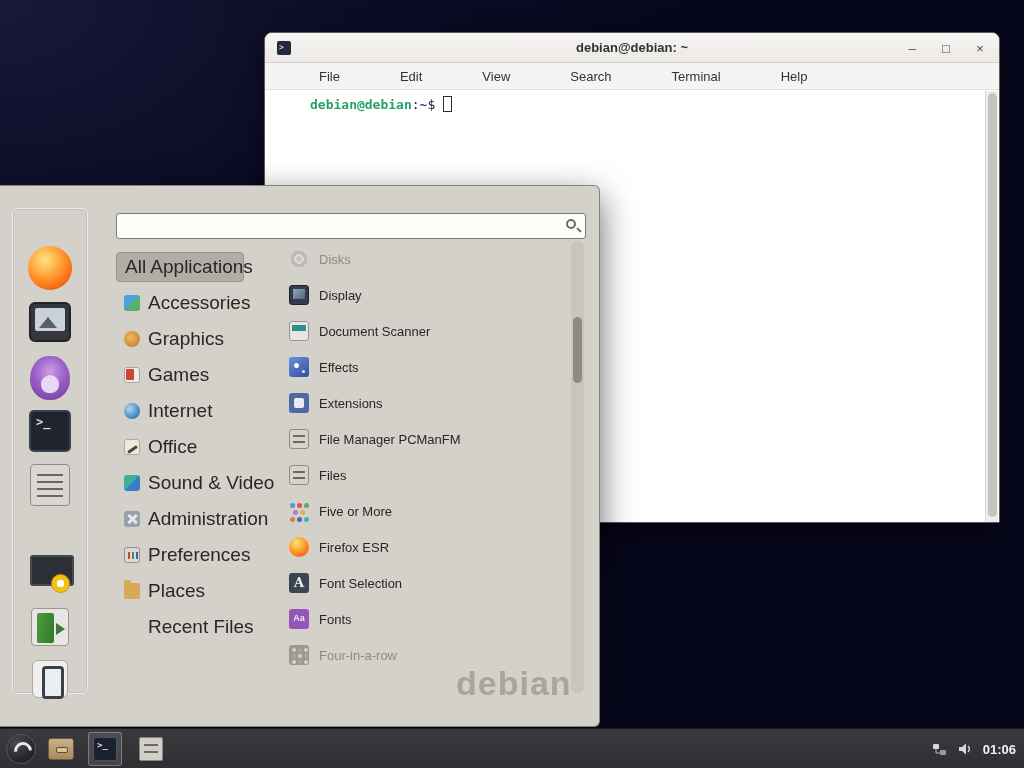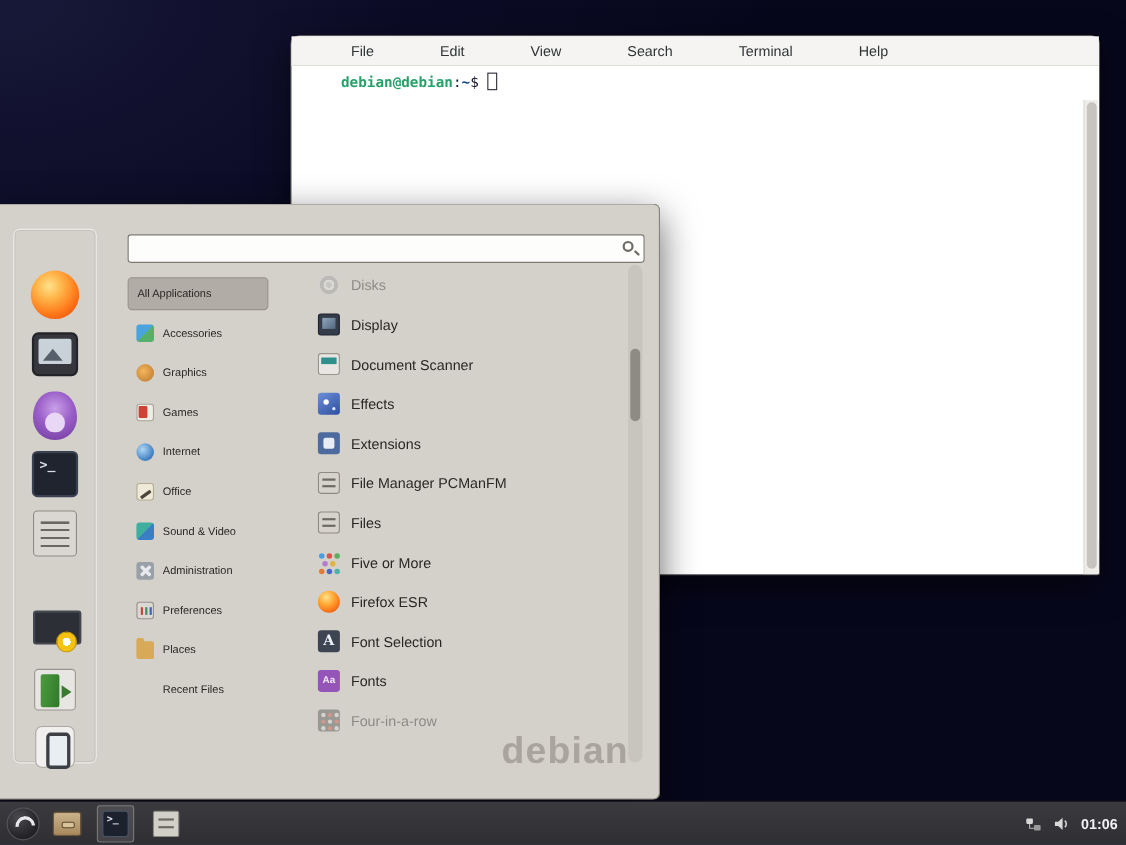--- a/index.html
+++ b/index.html
@@ -97,21 +97,21 @@
     position:absolute; left:116px; top:27px; width:470px; height:26px;
     background:#fdfdfc; border:1px solid #7d7a73; border-radius:3px;
     padding:0 26px 0 8px; font-size:13px; color:#2a2722; outline:none;
   }
   .mag { position:absolute; left:566px; top:33px; width:10px; height:10px; border:2px solid #6e6a63; border-radius:50%; }
   .mag::after { content:""; position:absolute; left:8px; top:8px; width:6px; height:2px; background:#6e6a63; transform:rotate(45deg); border-radius:1px; }
 
   .cat-col { position:absolute; left:116px; top:63px; width:150px; }
   .cat-row { height:36px; display:flex; align-items:center; gap:8px; padding-left:8px; cursor:default; }
   .cat-row.selected { height:30px; margin:3px 0; width:128px; background:#b1ada6; border:1px solid #98948c; border-radius:4px; }
-  .cat-label { font-size:10px; color:#2a2722; white-space:nowrap; }
+  .cat-label { font-size:19px; color:#2a2722; white-space:nowrap; }
   .cic { width:16px; height:16px; border-radius:3px; position:relative; flex:0 0 auto; }
   .cic-spacer { background:transparent; }
   .cic-accessories { background:linear-gradient(135deg, #4aa3dd 0 50%, #56b06a 50% 100%); }
   .cic-games { background:#efece6; border:1px solid #a8a49c; }
   .cic-games::after { content:""; position:absolute; left:1px; top:1px; width:8px; height:11px; background:#cc4436; border-radius:1px; }
   .cic-graphics { background:radial-gradient(circle at 40% 40%, #f2b75c, #b9742b); border-radius:50%; }
   .cic-internet { background:radial-gradient(circle at 35% 35%, #aed6f2, #3f7fc2 70%, #2a5d99); border-radius:50%; }
   .cic-office { background:#efe9da; border:1px solid #b3ab93; }
   .cic-office::after { content:""; position:absolute; left:2px; top:8px; width:11px; height:3px; background:#4a463c; transform:rotate(-35deg); border-radius:1px; }
   .cic-programming { background:#575c64; }
@@ -180,20 +180,29 @@
   .tb-term-icon::after { content:">_"; color:#dfe5ec; font:bold 9px "DejaVu Sans Mono", monospace; position:absolute; left:3px; top:2px; }
   .tb-files-icon { width:24px; height:24px; background:#d2cfc9; border:1px solid #8a8680; border-radius:2px; position:relative; }
   .tb-files-icon::before { content:""; position:absolute; left:4px; top:6px; right:4px; height:2px; background:#6d6a62; box-shadow:0 7px 0 #6d6a62; }
   .tb-right { position:absolute; right:8px; top:0; height:40px; display:flex; align-items:center; gap:10px; }
   .tb-clock { font-size:13px; font-weight:bold; color:#f2f2f2; }
 </style>
 </head>
 <body>
 
 <div class="terminal-window">
+  <div class="titlebar">
+    <span class="win-mini-icon"></span>
+    <span class="title">debian@debian: ~</span>
+    <span class="win-controls">
+      <span class="win-btn">–</span>
+      <span class="win-btn">□</span>
+      <span class="win-btn">×</span>
+    </span>
+  </div>
   <div class="menubar">
     <span class="menu-item">File</span>
     <span class="menu-item">Edit</span>
     <span class="menu-item">View</span>
     <span class="menu-item">Search</span>
     <span class="menu-item">Terminal</span>
     <span class="menu-item">Help</span>
   </div>
   <div class="term-content">
     <div class="prompt-line"><span class="p-user">debian@debian</span><span class="p-colon">:</span><span class="p-path">~</span><span class="p-symbol">$</span><span class="term-cursor"></span></div>

